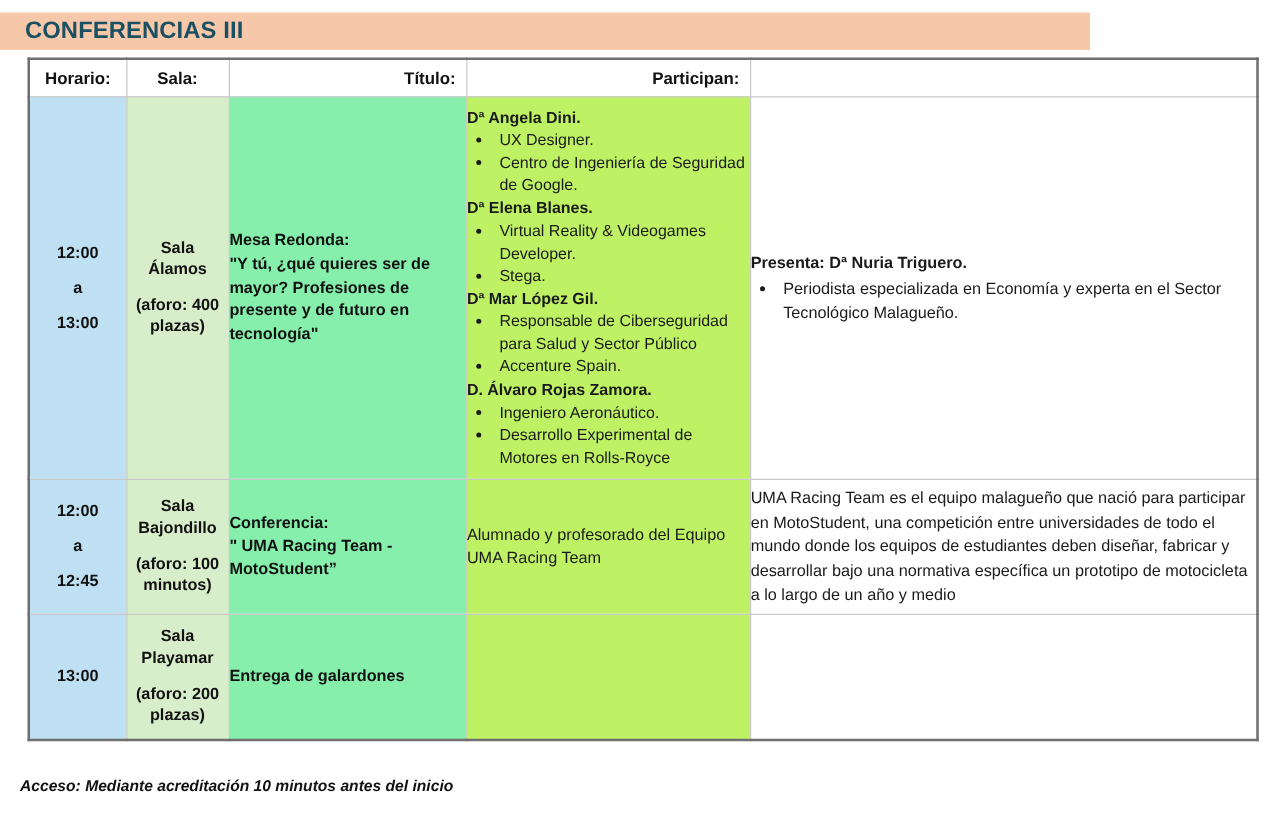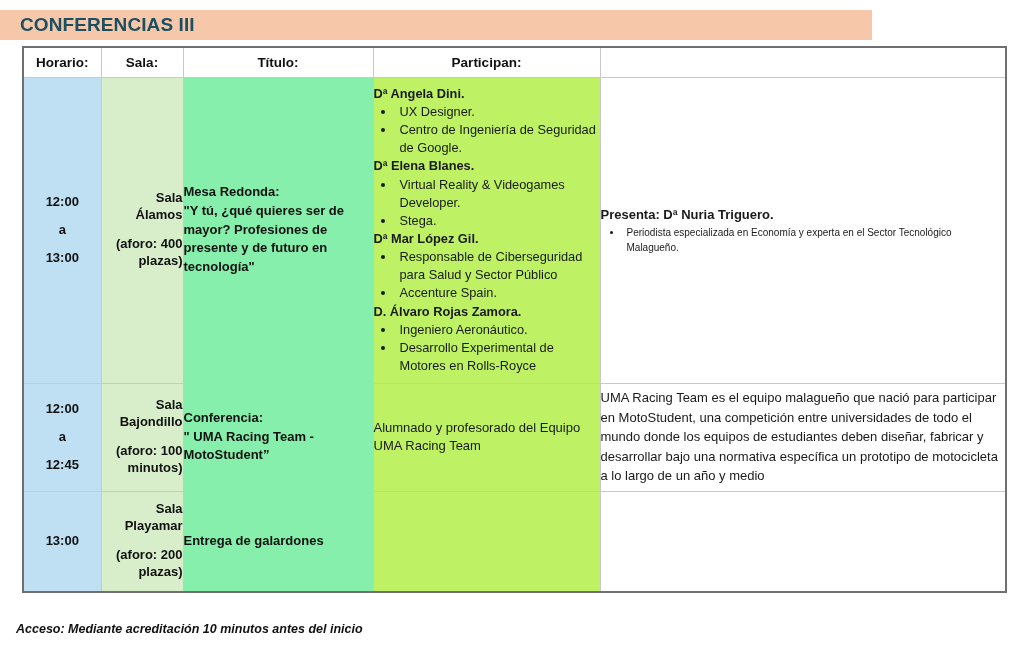--- a/index.html
+++ b/index.html
@@ -59,37 +59,37 @@
   .col-desc     { width: 406px; }
 
   
   thead tr { height: 30px; }
   thead th {
     background: #ffffff;
     border-bottom: 2px solid #6f6f6f;
     font-size: 13.5px;
     font-weight: bold;
     color: #111;
-    text-align: center;
+    text-align: right;
   }
   thead th.center { text-align: center; }
   .th-pad { padding: 0 8px; }
 
   
   .cell-horario {
     background: #bfdff2;
     text-align: center;
     font-size: 13px;
     font-weight: bold;
     line-height: 2.15;
     color: #111;
   }
   .cell-sala {
     background: #d8eecb;
-    text-align: right;
+    text-align: center;
     font-size: 13px;
     color: #111;
     padding: 4px 4px;
   }
   .sala-name {
     font-weight: bold;
     line-height: 1.3;
   }
   .sala-aforo {
     font-weight: bold;
@@ -139,21 +139,21 @@
 
   .presenta-name {
     font-weight: bold;
     margin: 0 0 1px 0;
     font-size: 13px;
   }
   ul.presenta-roles {
     margin: 0;
     padding-left: 22px;
     list-style-type: disc;
-    font-size: 10px;
+    font-size: 13px;
   }
   ul.presenta-roles li { padding-left: 4px; }
 
   
   .row-1 { height: 306px; }
   .row-2 { height: 108px; }
   .row-3 { height: 101px; }
 
   
   .footer-note {

